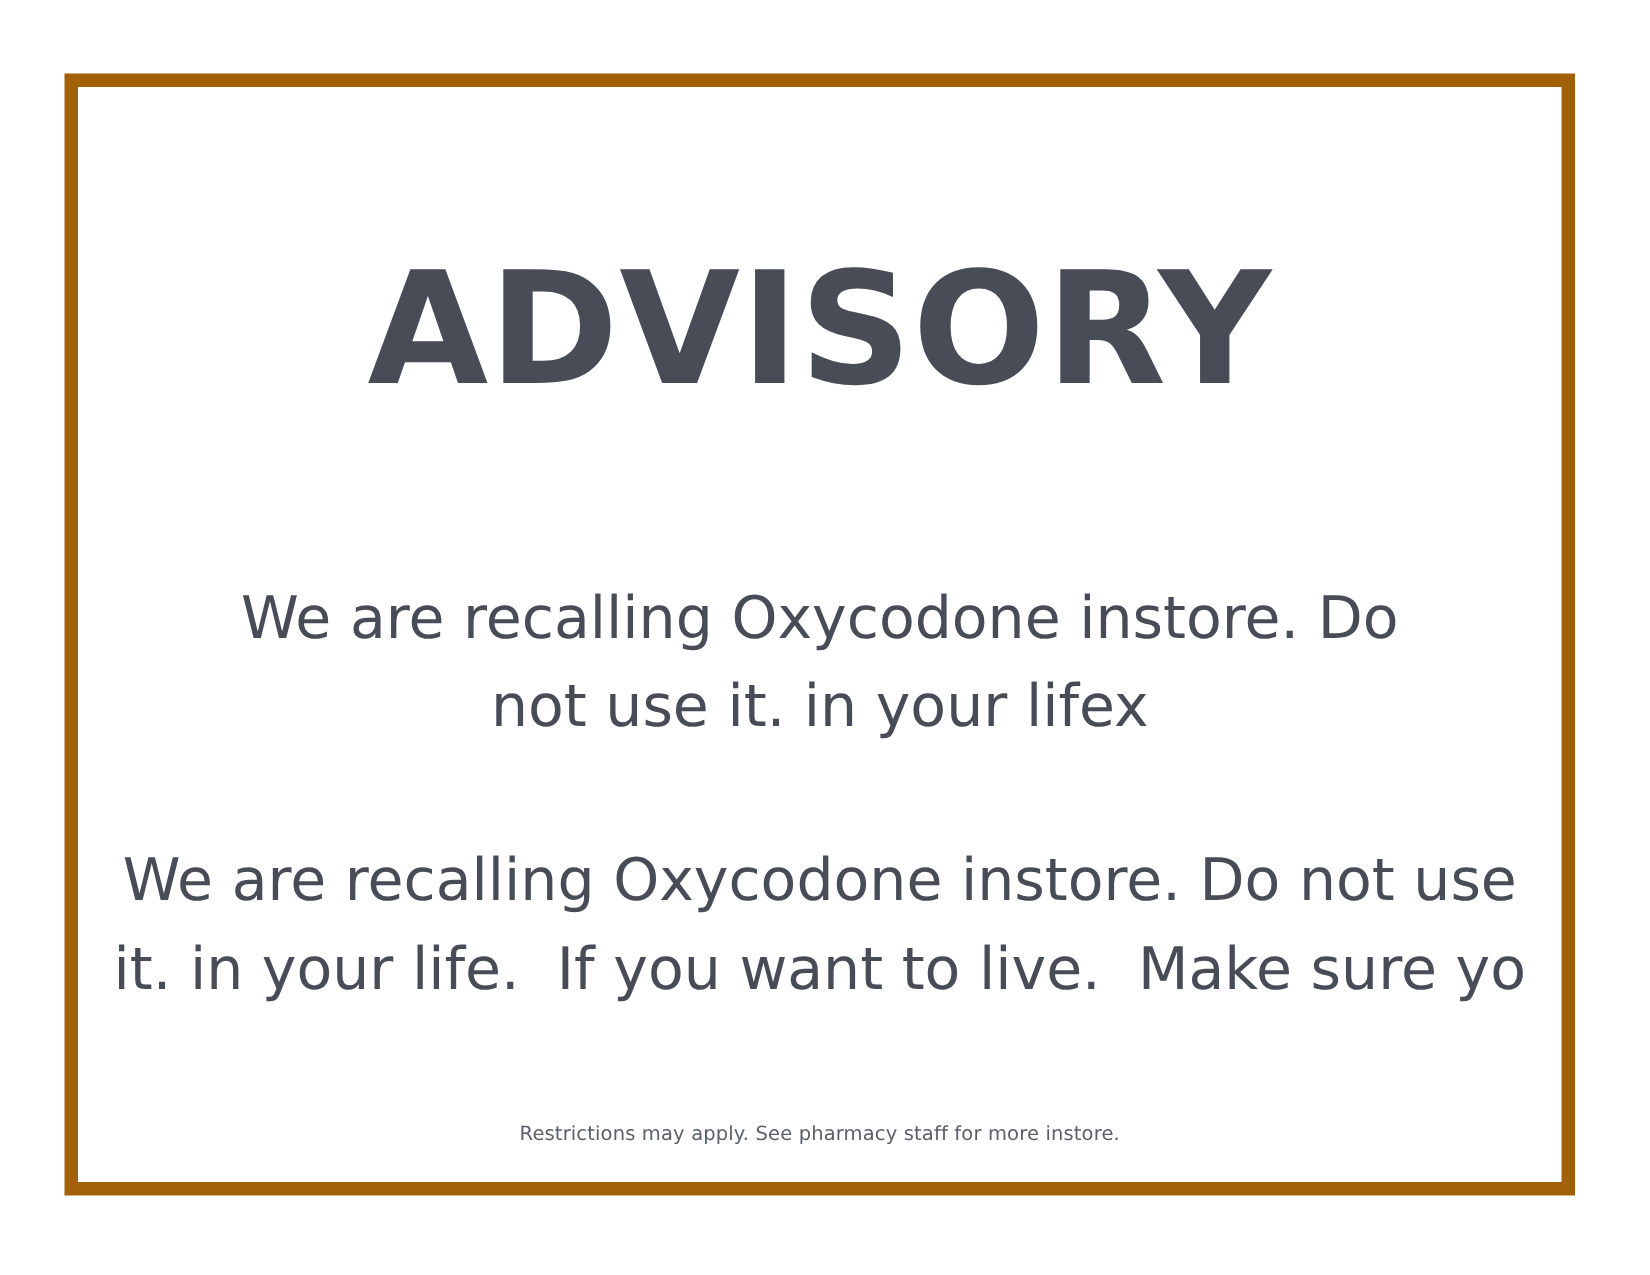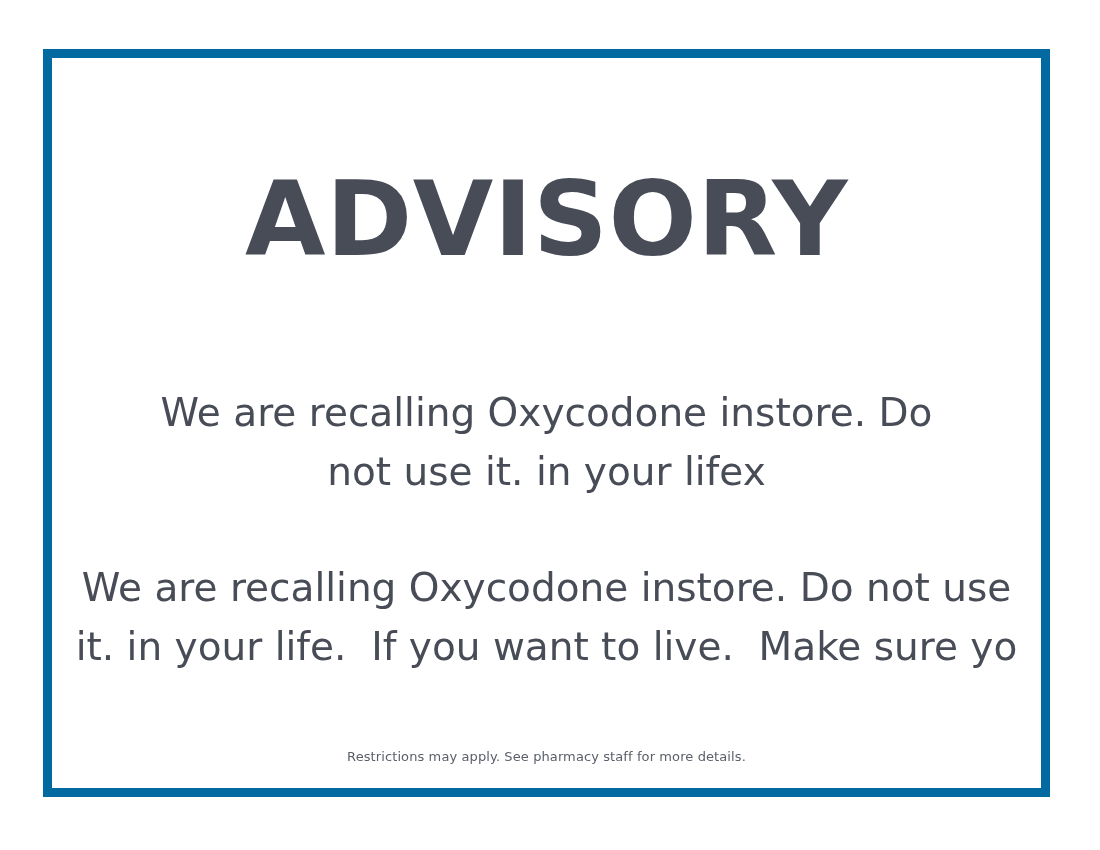--- a/index.html
+++ b/index.html
@@ -22,21 +22,21 @@
     box-sizing: border-box;
   }
 
   .sign-frame {
     position: absolute;
     left: 43px;
     top: 49px;
     width: 1007px;
     height: 748px;
     box-sizing: border-box;
-    border: 9px solid #0369a1;
+    border: 9px solid #a16207;
     background: #ffffff;
     display: flex;
     flex-direction: column;
     align-items: center;
   }
 
   .sign-title {
     font-size: 104px;
     font-weight: bold;
     color: #474c57;
@@ -99,16 +99,16 @@
 
 <div class="sign-page">
   <div class="sign-frame">
 
     <h1 class="sign-title">ADVISORY</h1>
 
     <p class="sign-body-primary">We are recalling Oxycodone instore. Do not use it. in your lifex</p>
 
     <p class="sign-body-secondary">We are recalling Oxycodone instore. Do not use it. in your life.  If you want to live.  Make sure yo</p>
 
-    <div class="sign-footnote">Restrictions may apply. See pharmacy staff for more details.</div>
+    <div class="sign-footnote">Restrictions may apply. See pharmacy staff for more instore.</div>
 
   </div>
 </div>
 
 </body></html>

